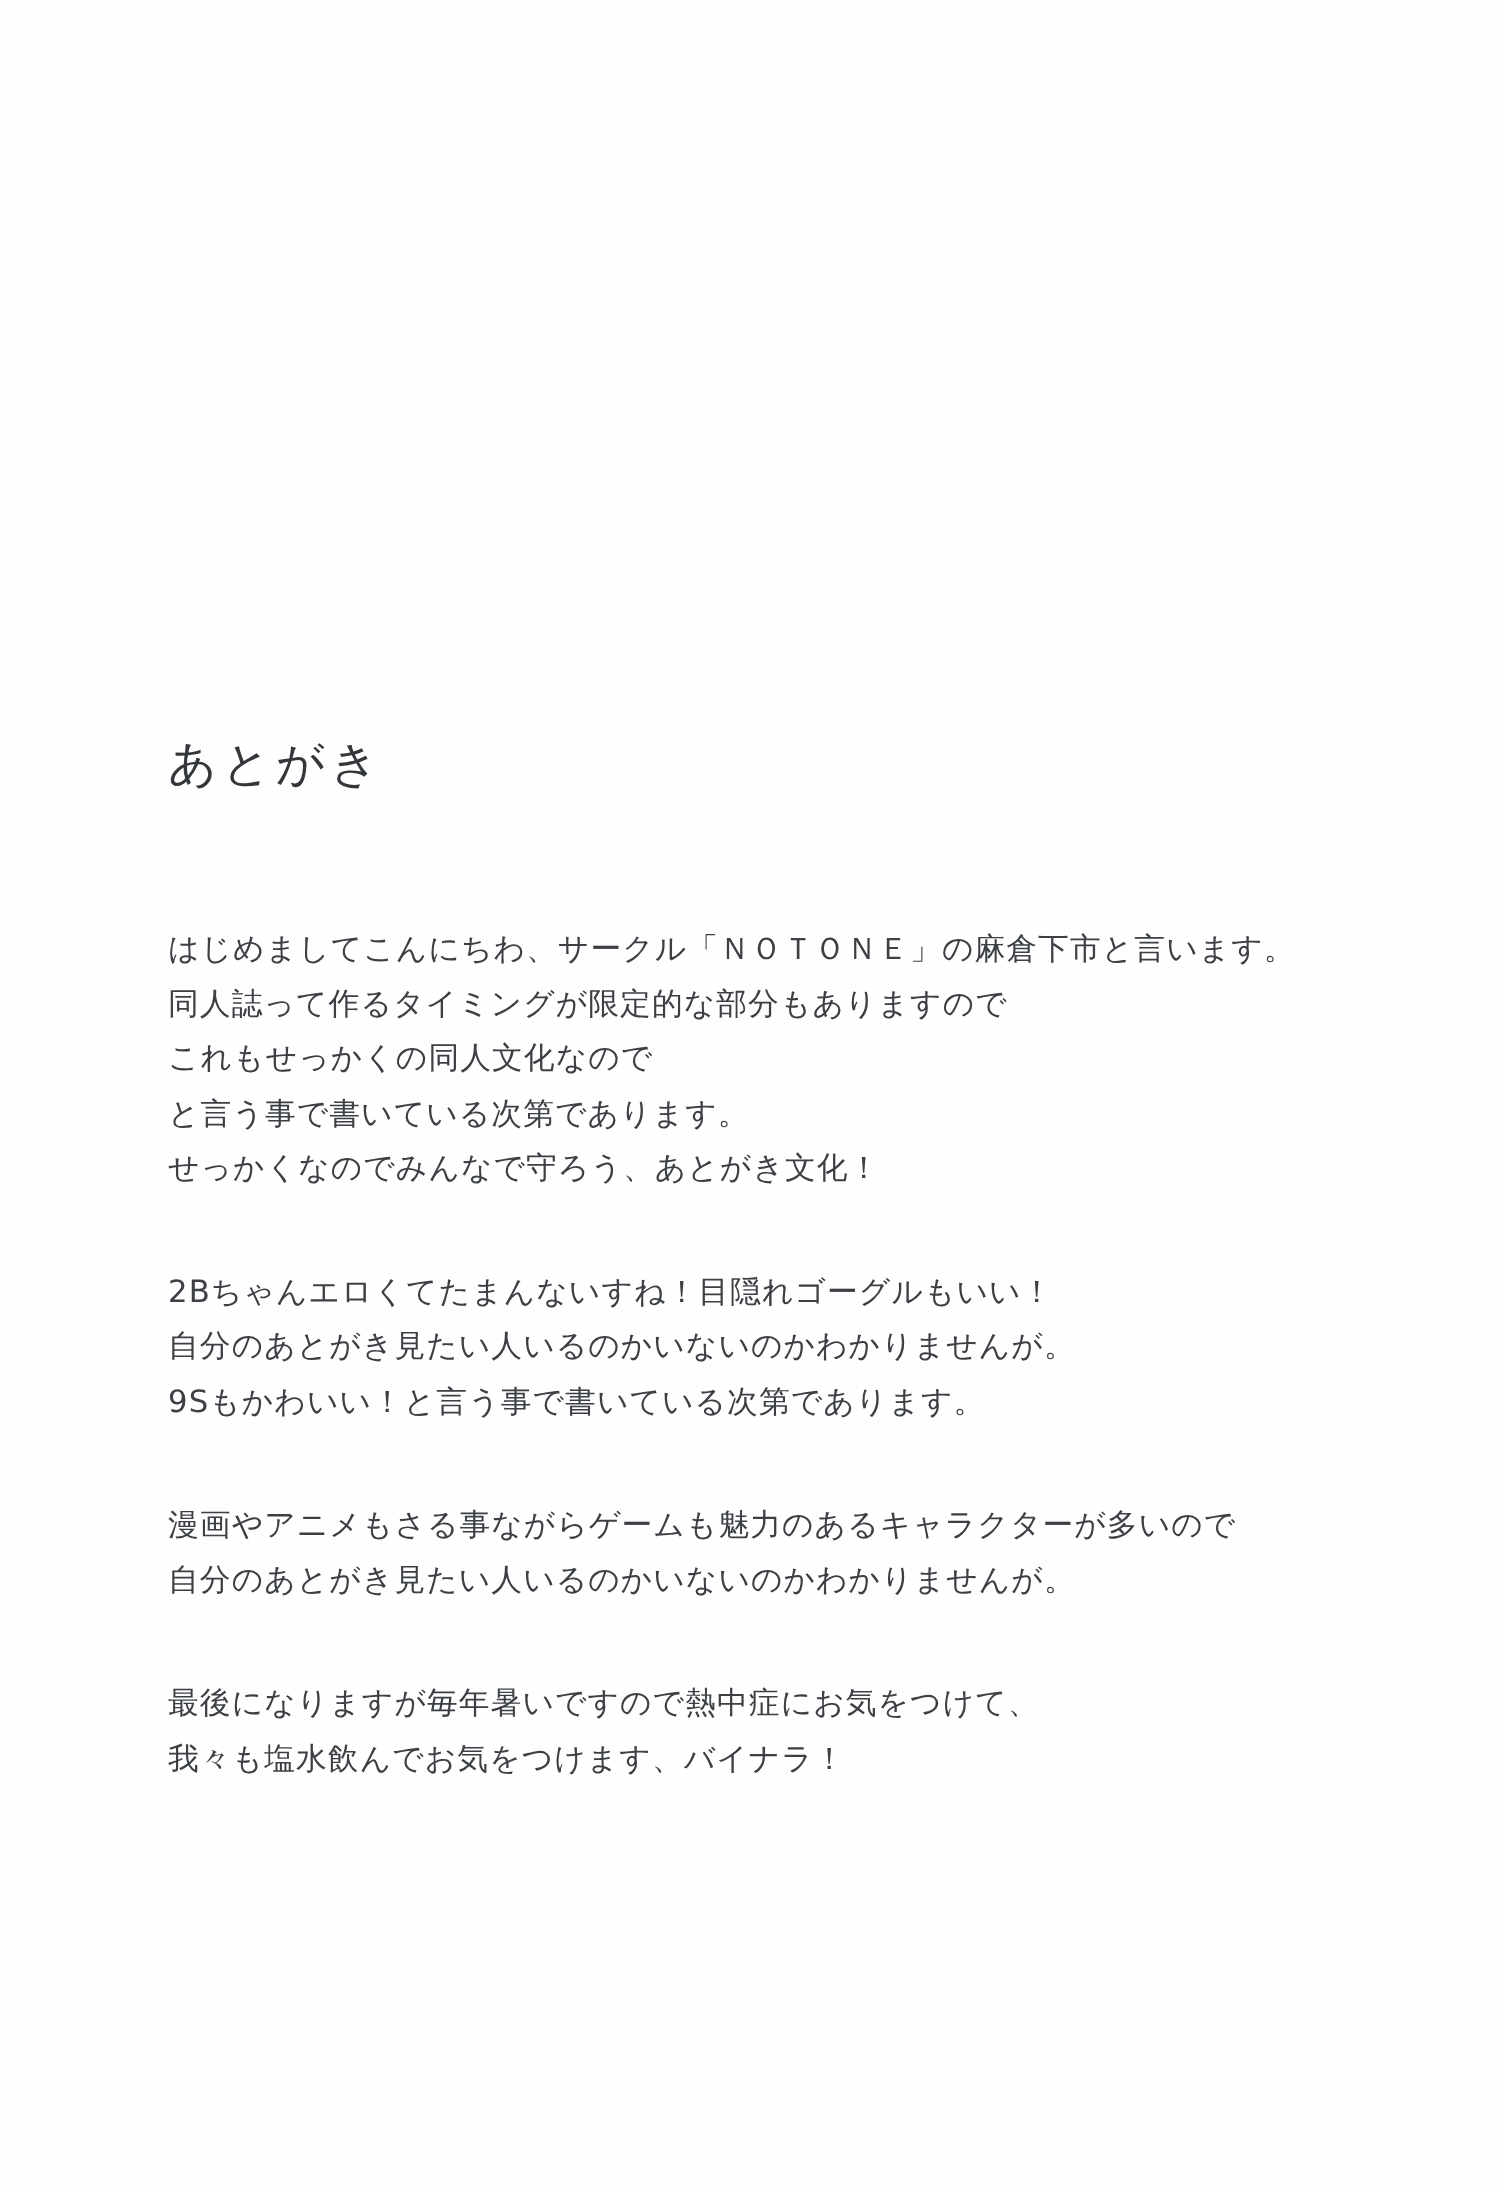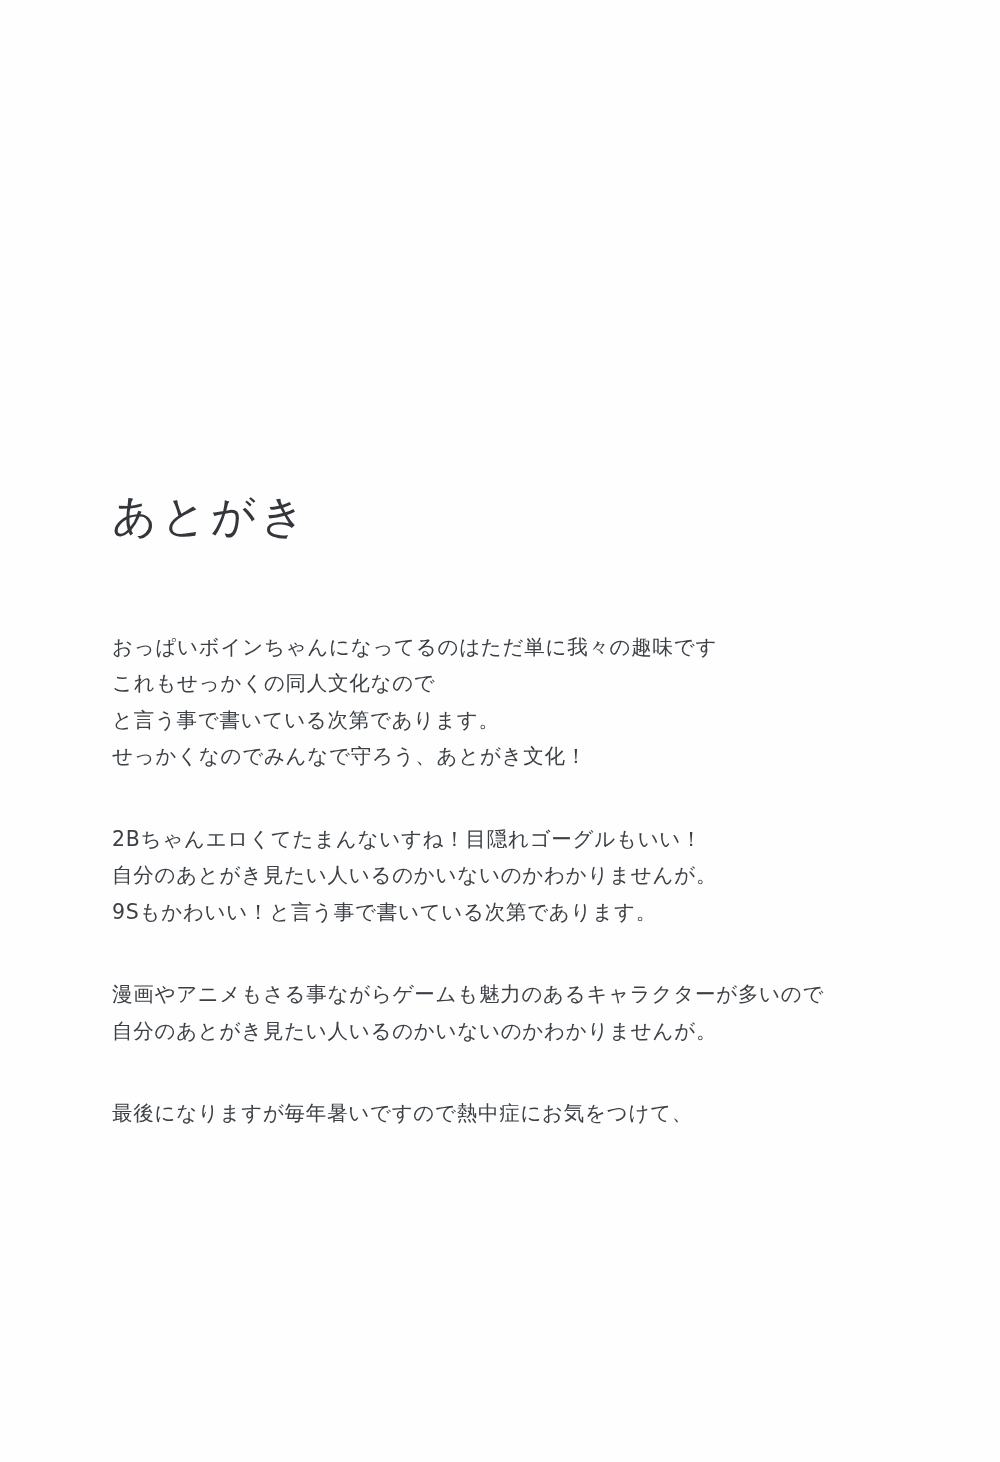--- a/index.html
+++ b/index.html
@@ -21,21 +21,21 @@
     inset: 0;
     background: #fefefe;
   }
   .content {
     position: absolute;
     left: 112px;
     top: 490px;
     width: 800px;
   }
   .heading {
-    font-size: 44px;
+    font-size: 32px;
     line-height: 1.2;
     letter-spacing: 0.10em;
     font-weight: 400;
     color: #33363a;
     margin: 0 0 86px 0;
     font-family: "DejaVu Sans", "Liberation Sans", sans-serif;
   }
   .para {
     margin: 0 0 46px 0;
   }
@@ -52,35 +52,37 @@
 </style>
 </head>
 <body>
 
 <div class="page">
   <div class="content">
 
     <h1 class="heading">あとがき</h1>
 
     <div class="para">
-      <div class="line">おっぱいボインちゃんになってるのはただ単に我々の趣味です</div>
+      <div class="line">はじめましてこんにちわ、サークル「ＮＯＴＯＮＥ」の麻倉下市と言います。</div>
+      <div class="line">同人誌って作るタイミングが限定的な部分もありますので</div>
       <div class="line">これもせっかくの同人文化なので</div>
       <div class="line">と言う事で書いている次第であります。</div>
       <div class="line">せっかくなのでみんなで守ろう、あとがき文化！</div>
     </div>
 
     <div class="para">
       <div class="line">2Bちゃんエロくてたまんないすね！目隠れゴーグルもいい！</div>
       <div class="line">自分のあとがき見たい人いるのかいないのかわかりませんが。</div>
       <div class="line">9Sもかわいい！と言う事で書いている次第であります。</div>
     </div>
 
     <div class="para">
       <div class="line">漫画やアニメもさる事ながらゲームも魅力のあるキャラクターが多いので</div>
       <div class="line">自分のあとがき見たい人いるのかいないのかわかりませんが。</div>
     </div>
 
     <div class="para">
       <div class="line">最後になりますが毎年暑いですので熱中症にお気をつけて、</div>
+      <div class="line">我々も塩水飲んでお気をつけます、バイナラ！</div>
     </div>
 
   </div>
 </div>
 
 </body></html>

